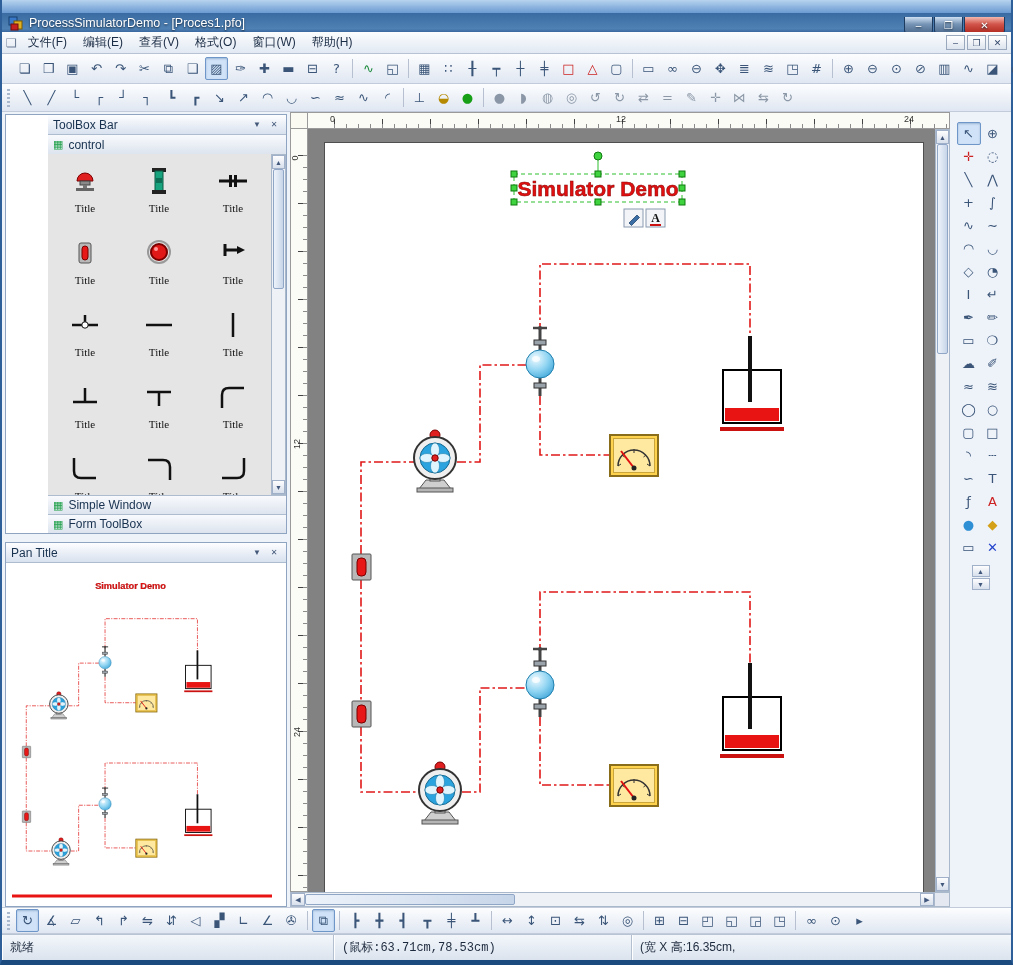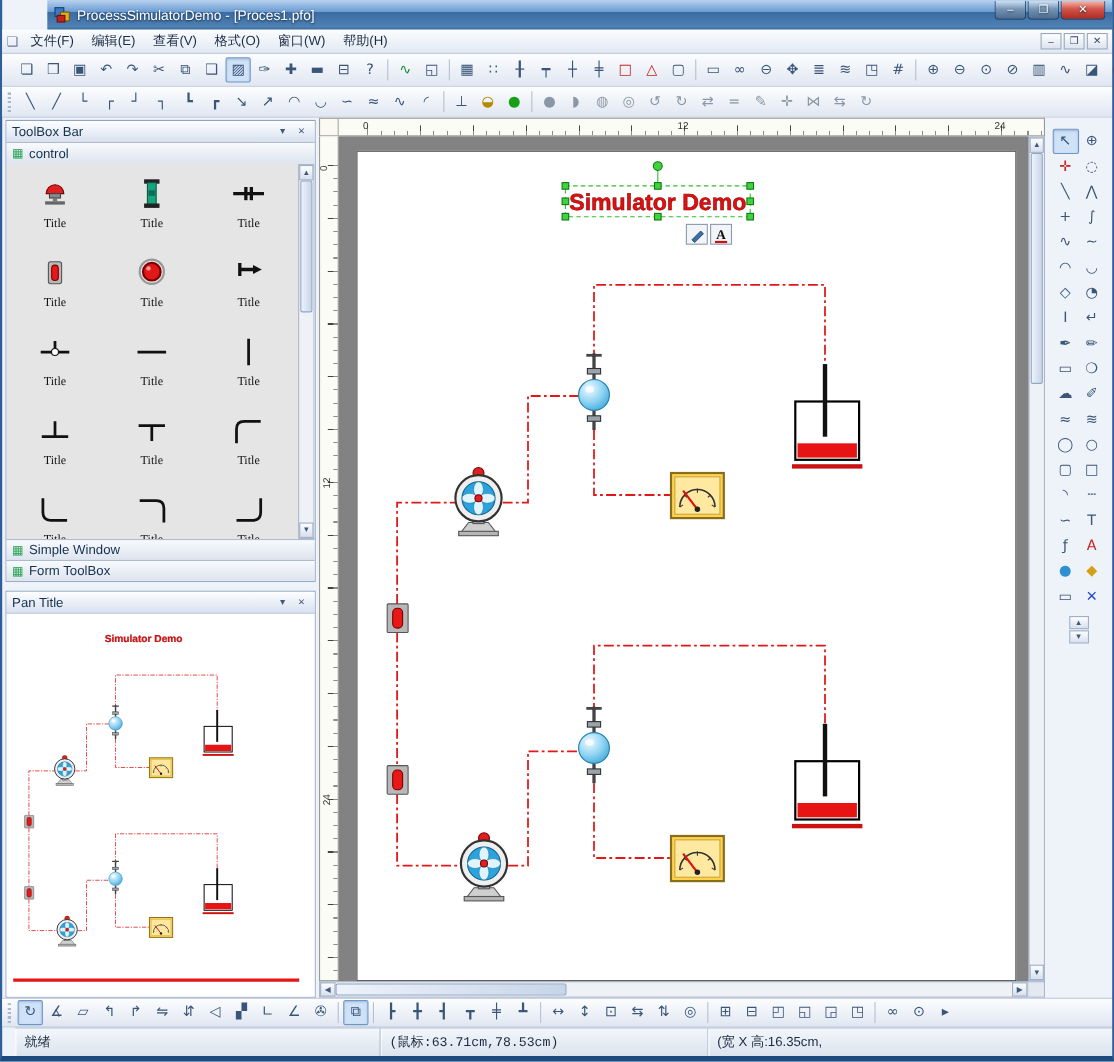--- a/index.html
+++ b/index.html
@@ -1,23 +1,23 @@
 <!DOCTYPE html>
 <html><head>
 <meta charset="utf-8">
 <style>
 *{margin:0;padding:0;box-sizing:border-box;}
 html,body{width:1013px;height:965px;overflow:hidden;}
 body{font-family:"Liberation Sans","DejaVu Sans",sans-serif;font-size:12px;background:#17416e;}
 .app{width:1013px;height:965px;display:flex;flex-direction:column;background:#eef2f9;
      border-left:2px solid #2f5f98;border-right:2px solid #2f5f98;border-bottom:5px solid #1b4a7e;}
 
-.titlebar{height:27px;flex:0 0 27px;display:flex;align-items:center;padding:0 6px;
+.titlebar{height:27px;flex:0 0 27px;display:flex;padding:16px 6px;
   background:linear-gradient(#b7d3ee,#6b9bd2 40%,#3a6ca3 42%,#4f81b4 90%,#39689e);
-  color:#fff;font-size:12.5px;text-shadow:0 1px 2px #123;margin-left:41px;}
+  color:#fff;font-size:12.5px;text-shadow:0 1px 2px #123;}
 .app-icon{width:16px;height:16px;margin-right:5px;flex:0 0 16px;}
 .cap-btns{margin-left:auto;display:flex;gap:1px;align-self:flex-start;margin-top:1px;}
 .cap-btn{width:29px;height:17px;display:flex;align-items:center;justify-content:center;
   font-size:10px;color:#fff;border:1px solid #1d3a5f;border-top:none;border-radius:0 0 4px 4px;
   background:linear-gradient(#cfe0f2,#7694b5 45%,#4c6b8e);}
 .cap-btn.close{width:41px;background:linear-gradient(#f3b8ae,#d2544a 45%,#b02a20);}
 
 .menubar{height:22px;flex:0 0 22px;display:flex;align-items:center;padding:0 4px;
   background:linear-gradient(#fbfdfe,#e2e9f3);border-bottom:1px solid #b7c3d5;color:#1b2c45;}
 .menu-item{padding:2px 8px;cursor:default;}
@@ -41,21 +41,21 @@
 
 .main{flex:1;display:flex;min-height:0;}
 
 .left-col{width:288px;flex:0 0 288px;display:flex;flex-direction:column;padding:2px 3px 0 3px;}
 .panel{border:1px solid #8ea4c1;background:#fff;display:flex;flex-direction:column;min-height:0;}
 .panel-header{height:20px;flex:0 0 20px;display:flex;align-items:center;padding:0 5px;
   background:linear-gradient(#fdfeff,#d8e1ef);border-bottom:1px solid #aebcd0;color:#17314f;}
 .panel-hbtns{margin-left:auto;display:flex;gap:3px;}
 .panel-hbtn{width:14px;height:14px;display:flex;align-items:center;justify-content:center;
   font-size:8px;color:#44597a;border:1px solid transparent;}
-.toolbox{height:420px;flex:0 0 420px;margin-bottom:8px;}
+.toolbox{height:420px;flex:0 0 420px;margin-bottom:8px;padding-left:42px;}
 .tbx-group{height:19px;flex:0 0 19px;display:flex;align-items:center;gap:5px;padding:0 5px;
   background:linear-gradient(#f8fafd,#dde4ee);border-top:1px solid #aebcd0;color:#17314f;}
 .tbx-group .glyph{color:#1fa048;font-size:11px;font-family:"DejaVu Sans",sans-serif;}
 .tbx-body{flex:1;position:relative;overflow:hidden;background:#e5e5e5;}
 .tbx-grid{position:absolute;left:0;top:0;right:16px;display:grid;grid-template-columns:repeat(3,1fr);padding-top:8px;}
 .tbx-item{height:72px;display:flex;flex-direction:column;align-items:center;gap:6px;padding-top:4px;}
 .tbx-ico{width:36px;height:30px;}
 .tbx-lbl{font-family:"Liberation Serif","DejaVu Serif",serif;font-size:11px;color:#111;}
 
 .pan{flex:1;}
@@ -92,21 +92,21 @@
 .hs-row{height:15px;flex:0 0 15px;display:flex;}
 .hs-row .sbh{flex:1;}
 
 .right-bar{width:61px;flex:0 0 61px;padding-top:10px;display:flex;flex-direction:column;align-items:center;background:#eef2f9;}
 .rt-grid{display:grid;grid-template-columns:repeat(2,24px);gap:0;}
 .rt-grid .tbtn{width:24px;height:23px;}
 .rt-scroll{margin-top:6px;display:flex;flex-direction:column;gap:1px;}
 .rt-scroll .sb-btn{width:18px;height:12px;flex:none;}
 
 .status{height:26px;flex:0 0 26px;display:flex;align-items:stretch;font-size:12px;color:#1d2a3d;
-  background:linear-gradient(#f3f7fb,#dbe3ee);border-top:1px solid #b8c4d4;margin-left:12px;}
+  background:linear-gradient(#f3f7fb,#dbe3ee);border-top:1px solid #b8c4d4;}
 .st{display:flex;align-items:center;padding:0 8px;border-right:1px solid #b4c0d0;box-shadow:inset 1px 0 0 #fff;white-space:nowrap;overflow:hidden;}
 .st-ready{width:332px;flex:0 0 332px;}
 .st-mouse{width:298px;flex:0 0 298px;font-family:Liberation Mono, monospace;}
 .st-pos{width:238px;flex:0 0 238px;}
 .st-size{flex:1;border-right:none;}
 .sprite{position:absolute;width:0;height:0;overflow:hidden;}
 </style>
 </head>
 <body>
 

